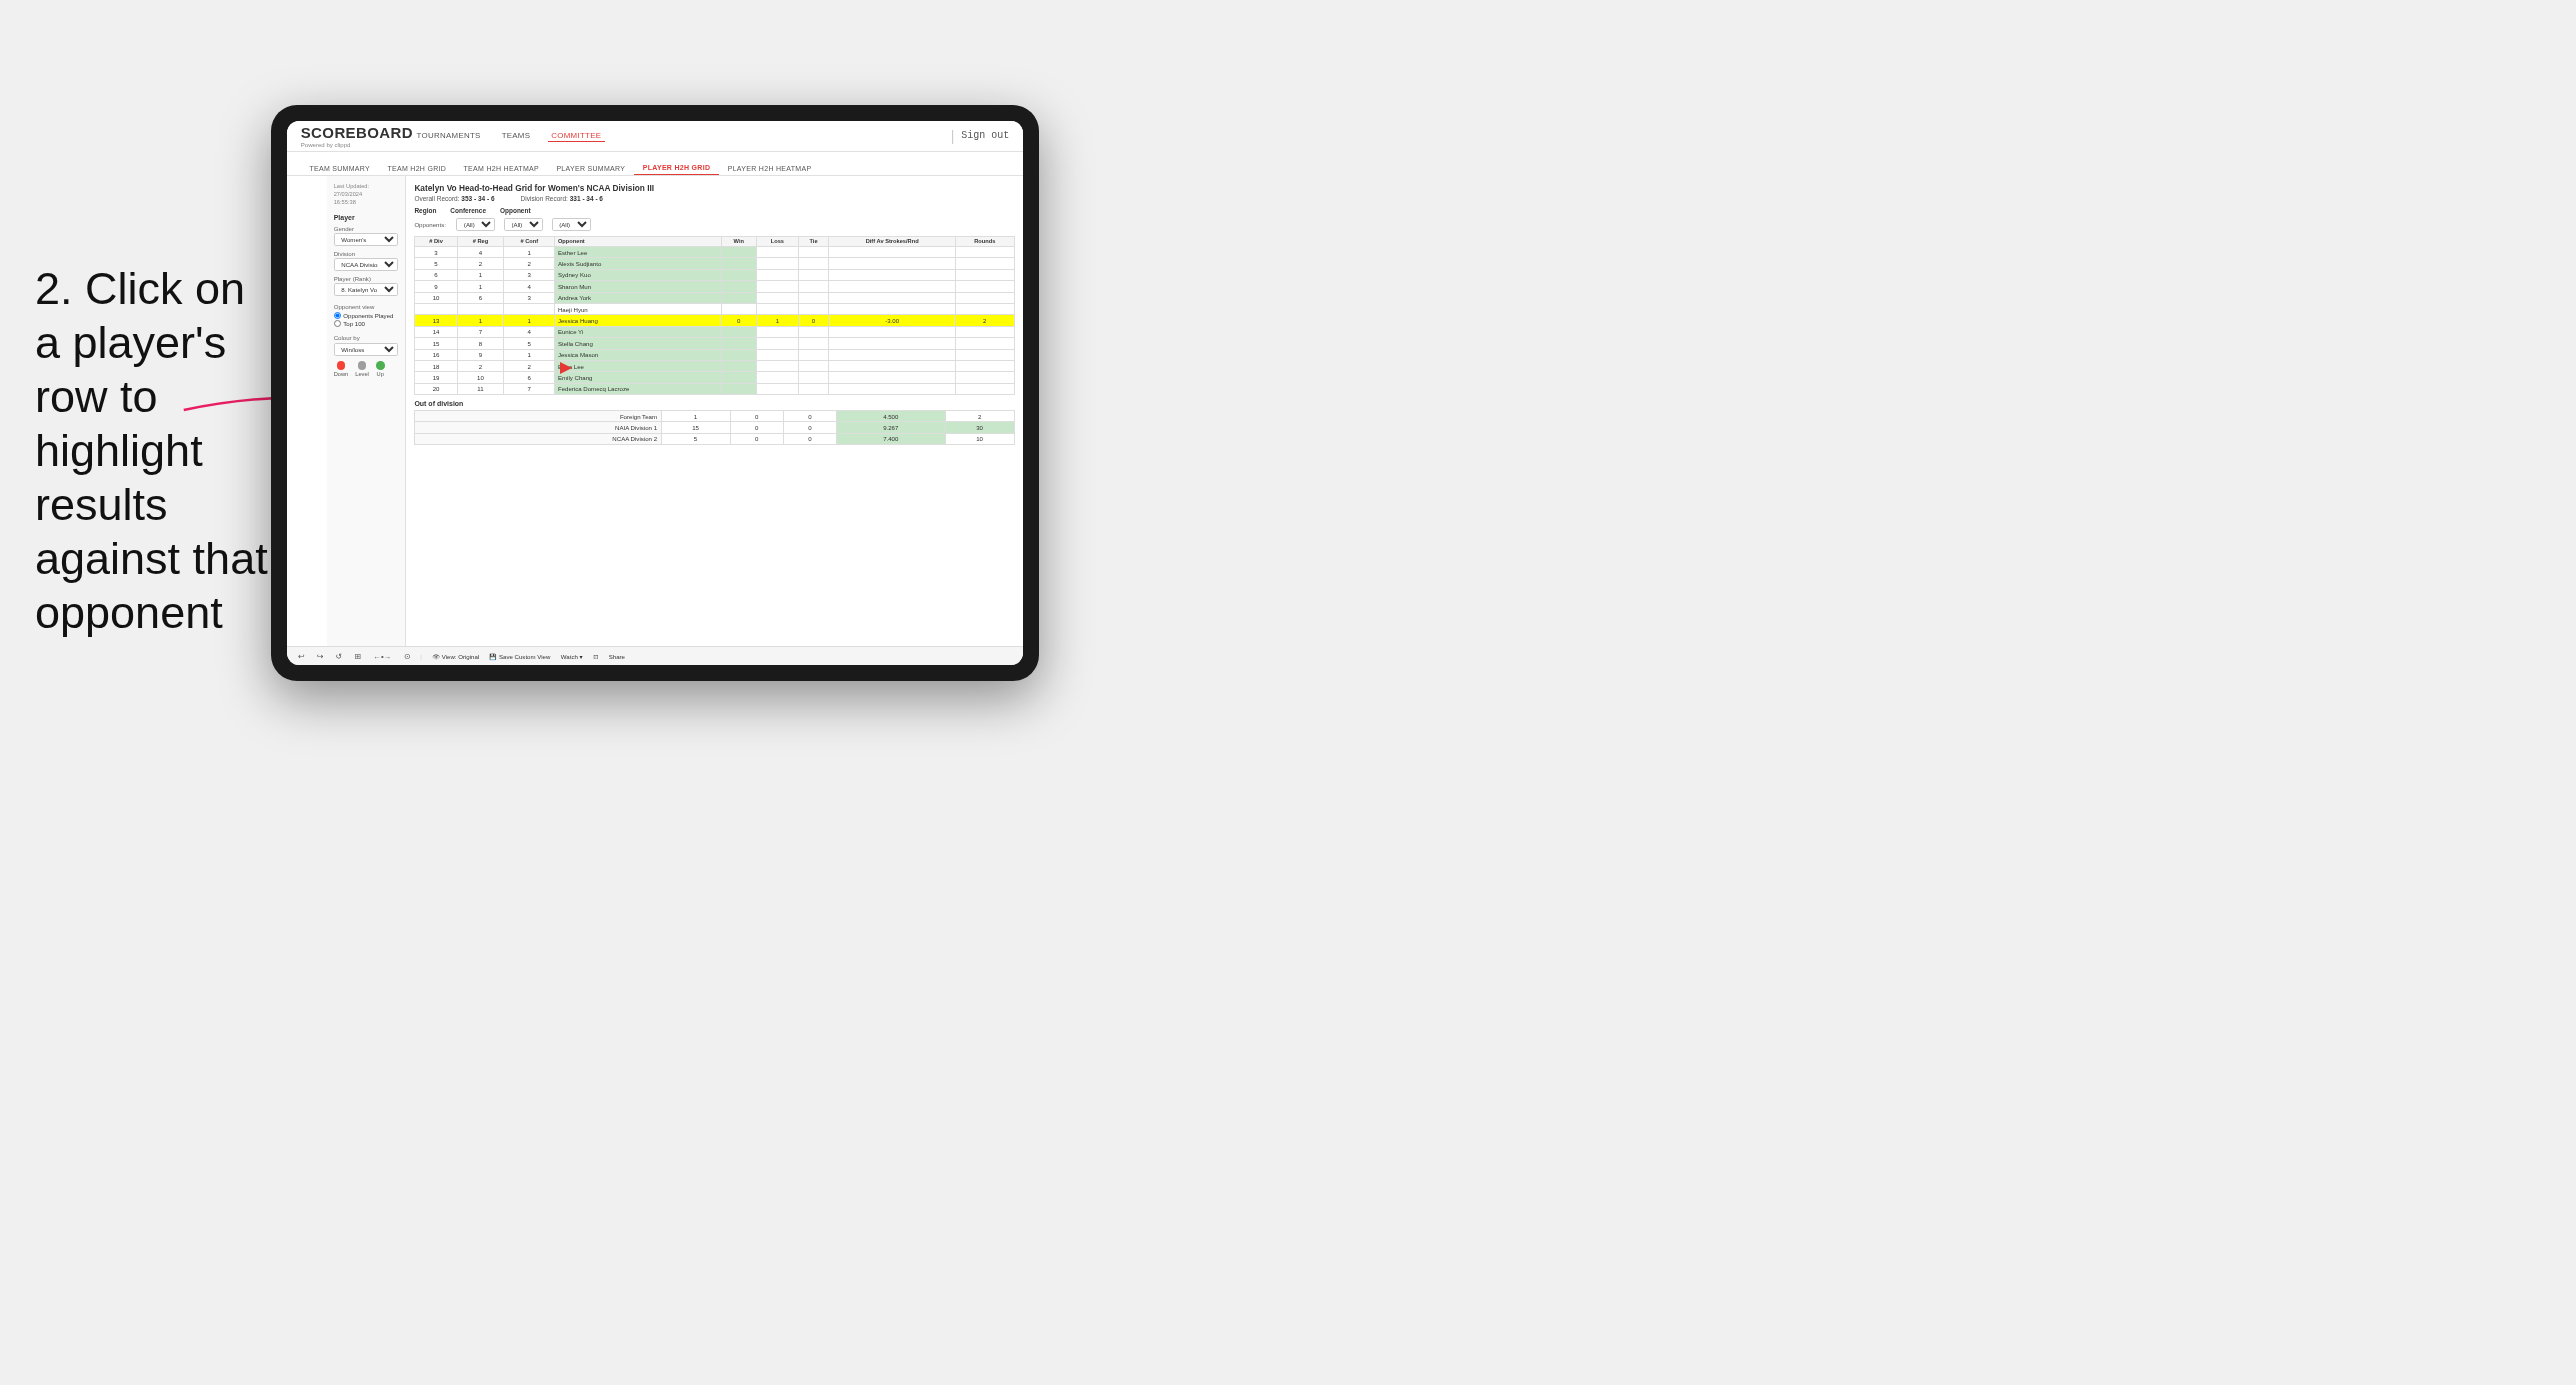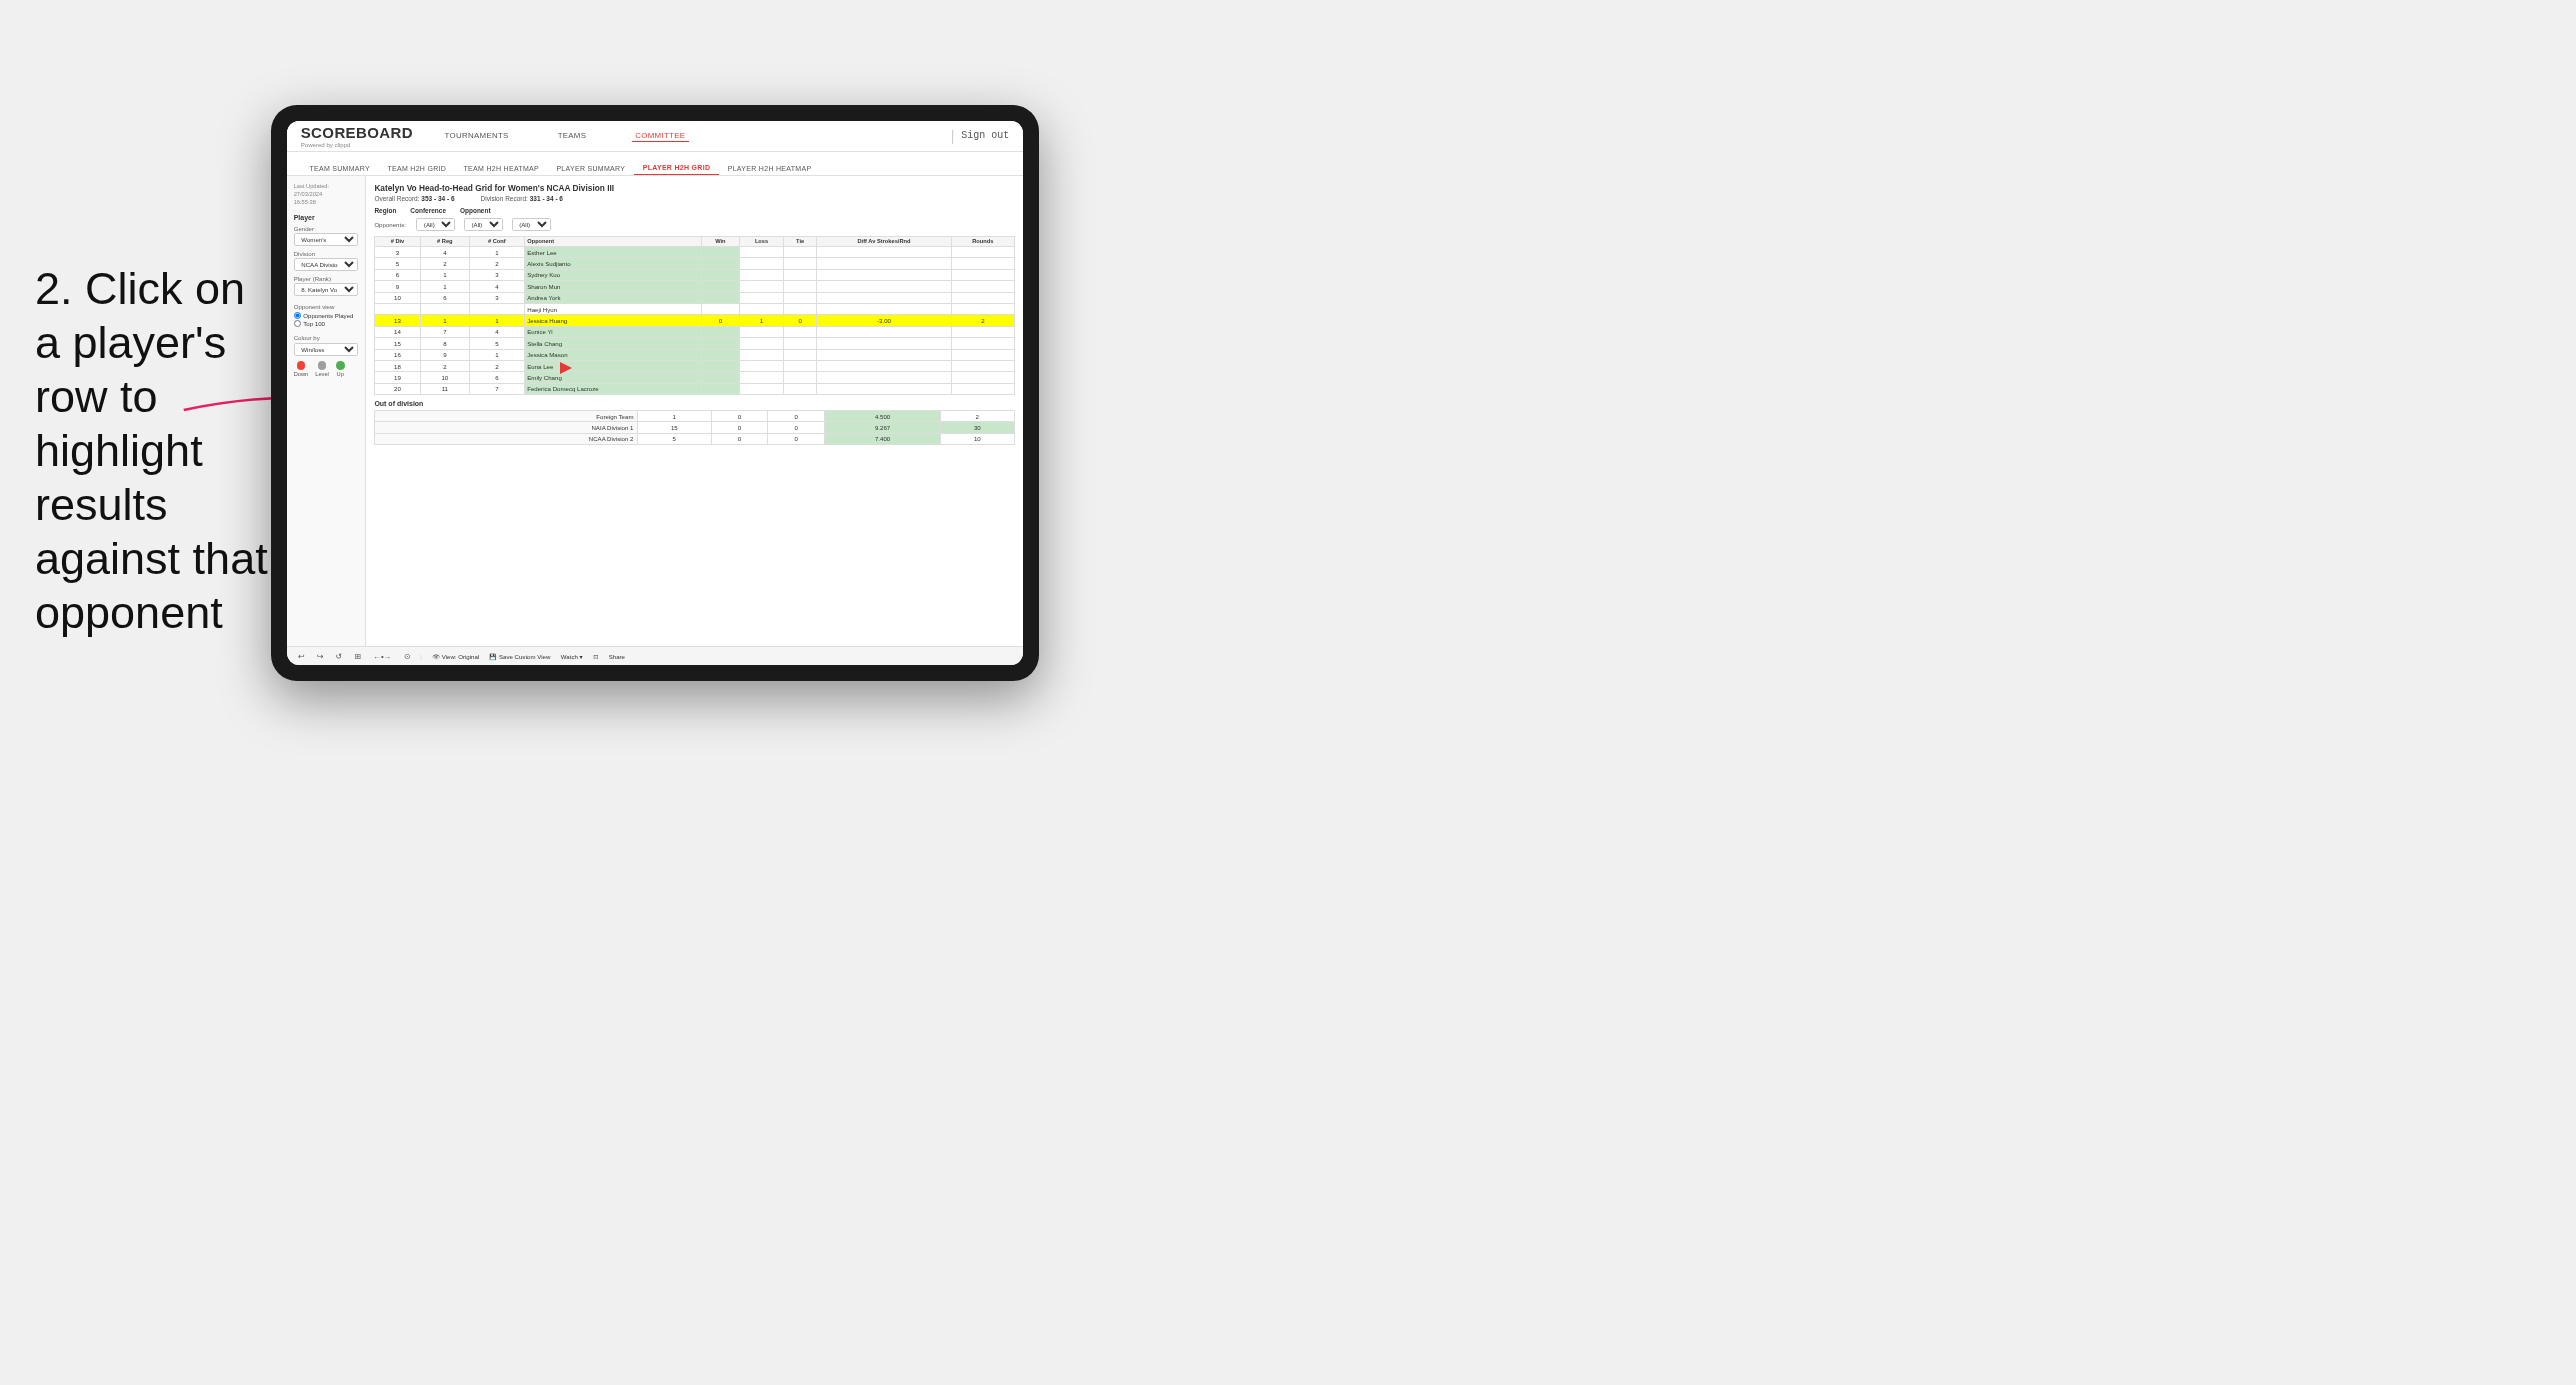--- a/index.html
+++ b/index.html
@@ -58,21 +58,20 @@
       flex: 1;
     }
 
     .nav-link {
       font-size: 7.9px;
       color: #555;
       cursor: pointer;
       text-transform: uppercase;
       letter-spacing: 0.3px;
       padding: 1.7px 3.5px;
-      margin-left: 28px;
     }
 
     .nav-link.active {
       color: #e53935;
       border-bottom: 1.7px solid #e53935;
     }
 
     .sign-out {
       font-size: 10px;
       color: #555;
@@ -105,20 +104,21 @@
       color: #e53935;
       border-bottom: 1.7px solid #e53935;
       font-weight: 600;
     }
 
     
     .main-content {
       display: flex;
       flex: 1;
       overflow: hidden;
+      margin-left: 40px;
     }
 
     
     .sidebar {
       width: 79px;
       background: #f9f9f9;
       border-right: 0.9px solid #e0e0e0;
       padding: 7px;
       font-size: 6.5px;
       flex-shrink: 0;

